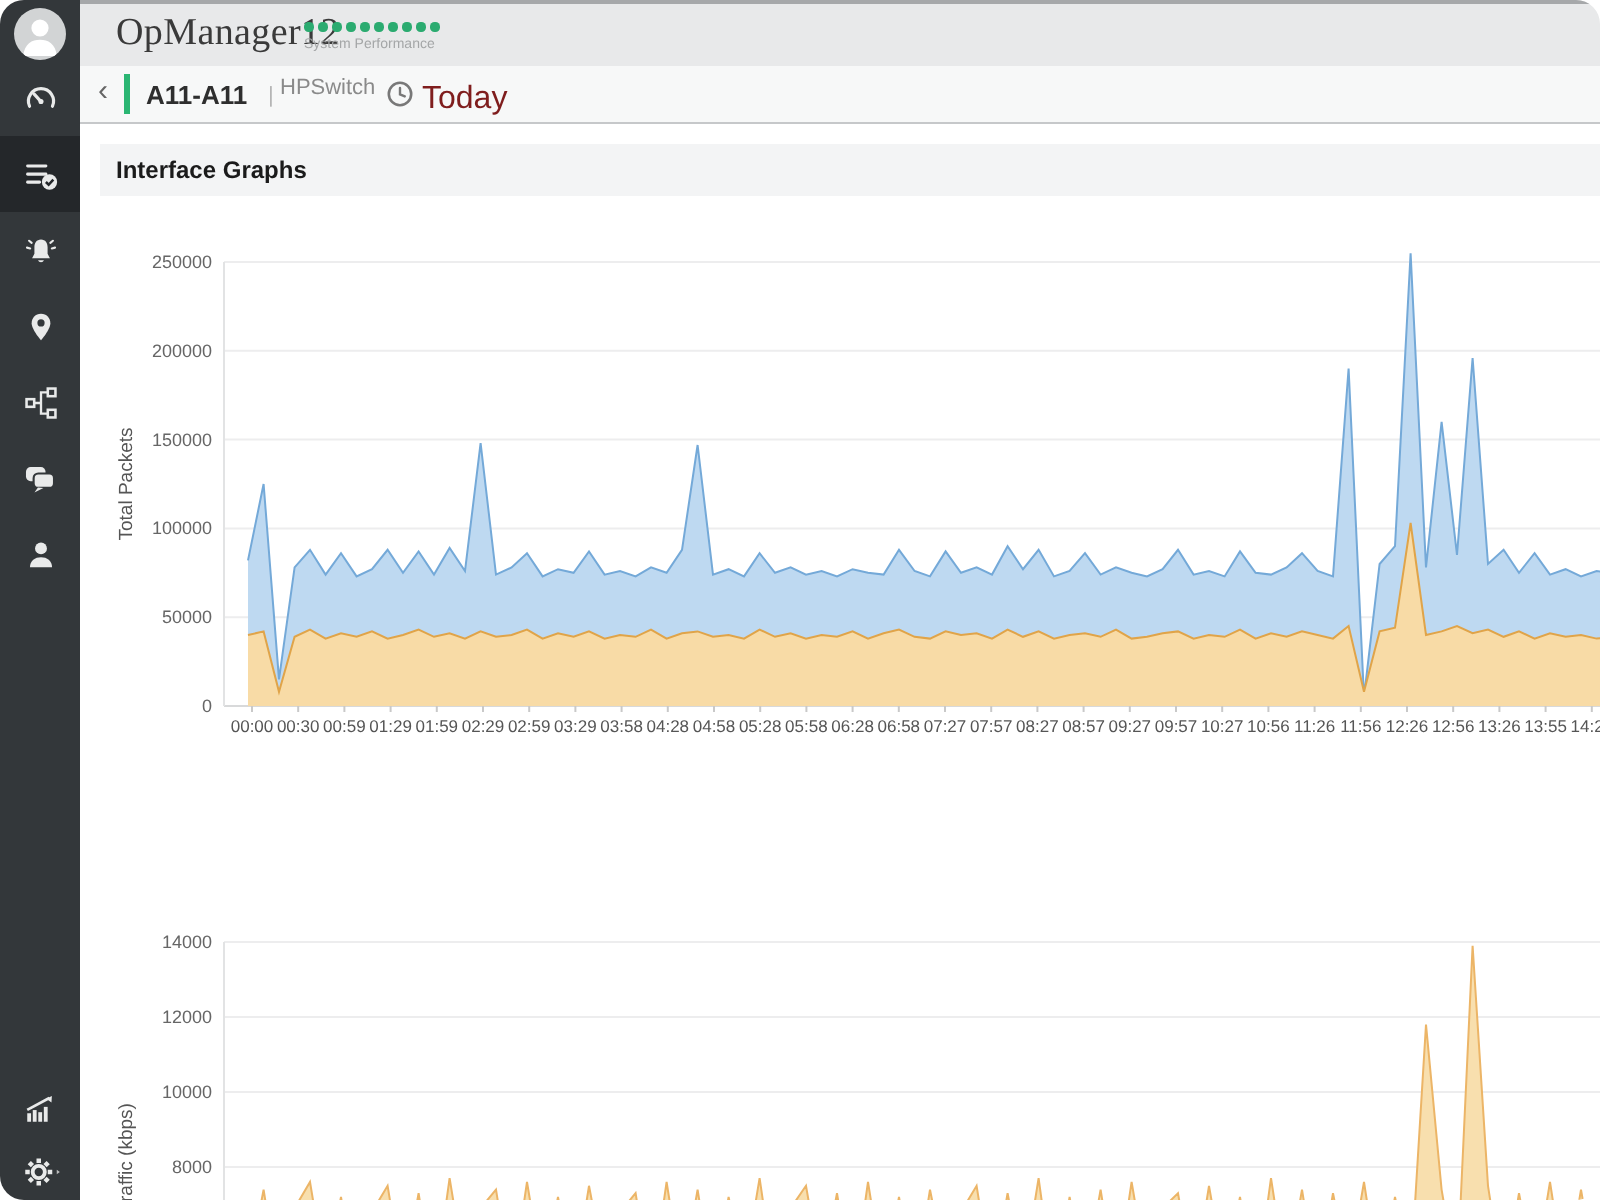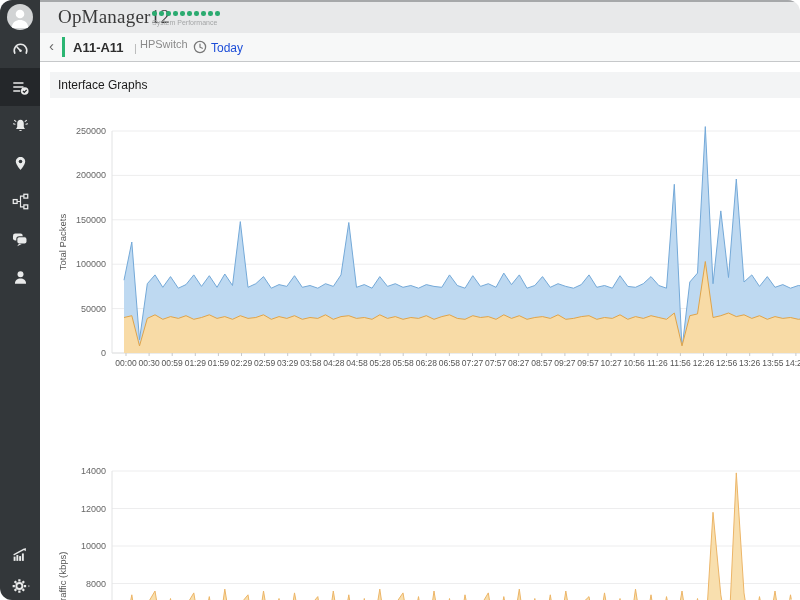--- a/index.html
+++ b/index.html
@@ -21,25 +21,25 @@
   .subtitle{position:absolute;left:112px;top:17px;font-size:7px;color:#a4a6a7;}
   
   .crumbbar{position:absolute;left:40px;top:33px;width:760px;height:29px;background:#f7f8f8;
             border-bottom:1px solid #c6c8ca;box-sizing:border-box;}
   .backbtn{position:absolute;left:5px;top:3px;font-size:15px;color:#666;cursor:pointer;line-height:20px;padding:0 4px;}
   .greenbar{position:absolute;left:22px;top:4px;width:3px;height:20px;background:#2bb673;}
   .devname{position:absolute;left:33px;top:7px;font-size:13px;font-weight:bold;color:#2e2e2e;text-align:center;}
   .devsep{position:absolute;left:94px;top:9px;font-size:11px;color:#b5b5b5;}
   .devtype{position:absolute;left:100px;top:5px;font-size:11px;color:#8a8a8a;}
   .clock{position:absolute;left:153px;top:7px;}
-  .today{position:absolute;left:171px;top:8px;font-size:12px;color:#1d4ed8;cursor:pointer;}
+  .today{position:absolute;left:171px;top:8px;font-size:16px;color:#7f1d1d;cursor:pointer;}
   
   .section-hdr{position:absolute;left:50px;width:750px;height:26px;background:#f3f4f5;
                display:flex;align-items:center;}
-  .section-hdr .t{font-size:12px;font-weight:normal;color:#1b1b1b;padding-left:8px;}
+  .section-hdr .t{font-size:12px;font-weight:bold;color:#1b1b1b;padding-left:8px;}
   .chart-svg{position:absolute;left:40px;background:#fff;}
   svg text{font-family:"Liberation Sans",sans-serif;}
 </style>
 </head>
 <body>
 
 <div class="page">
 
   <aside class="sidebar">
     <div class="avatar-wrap">

